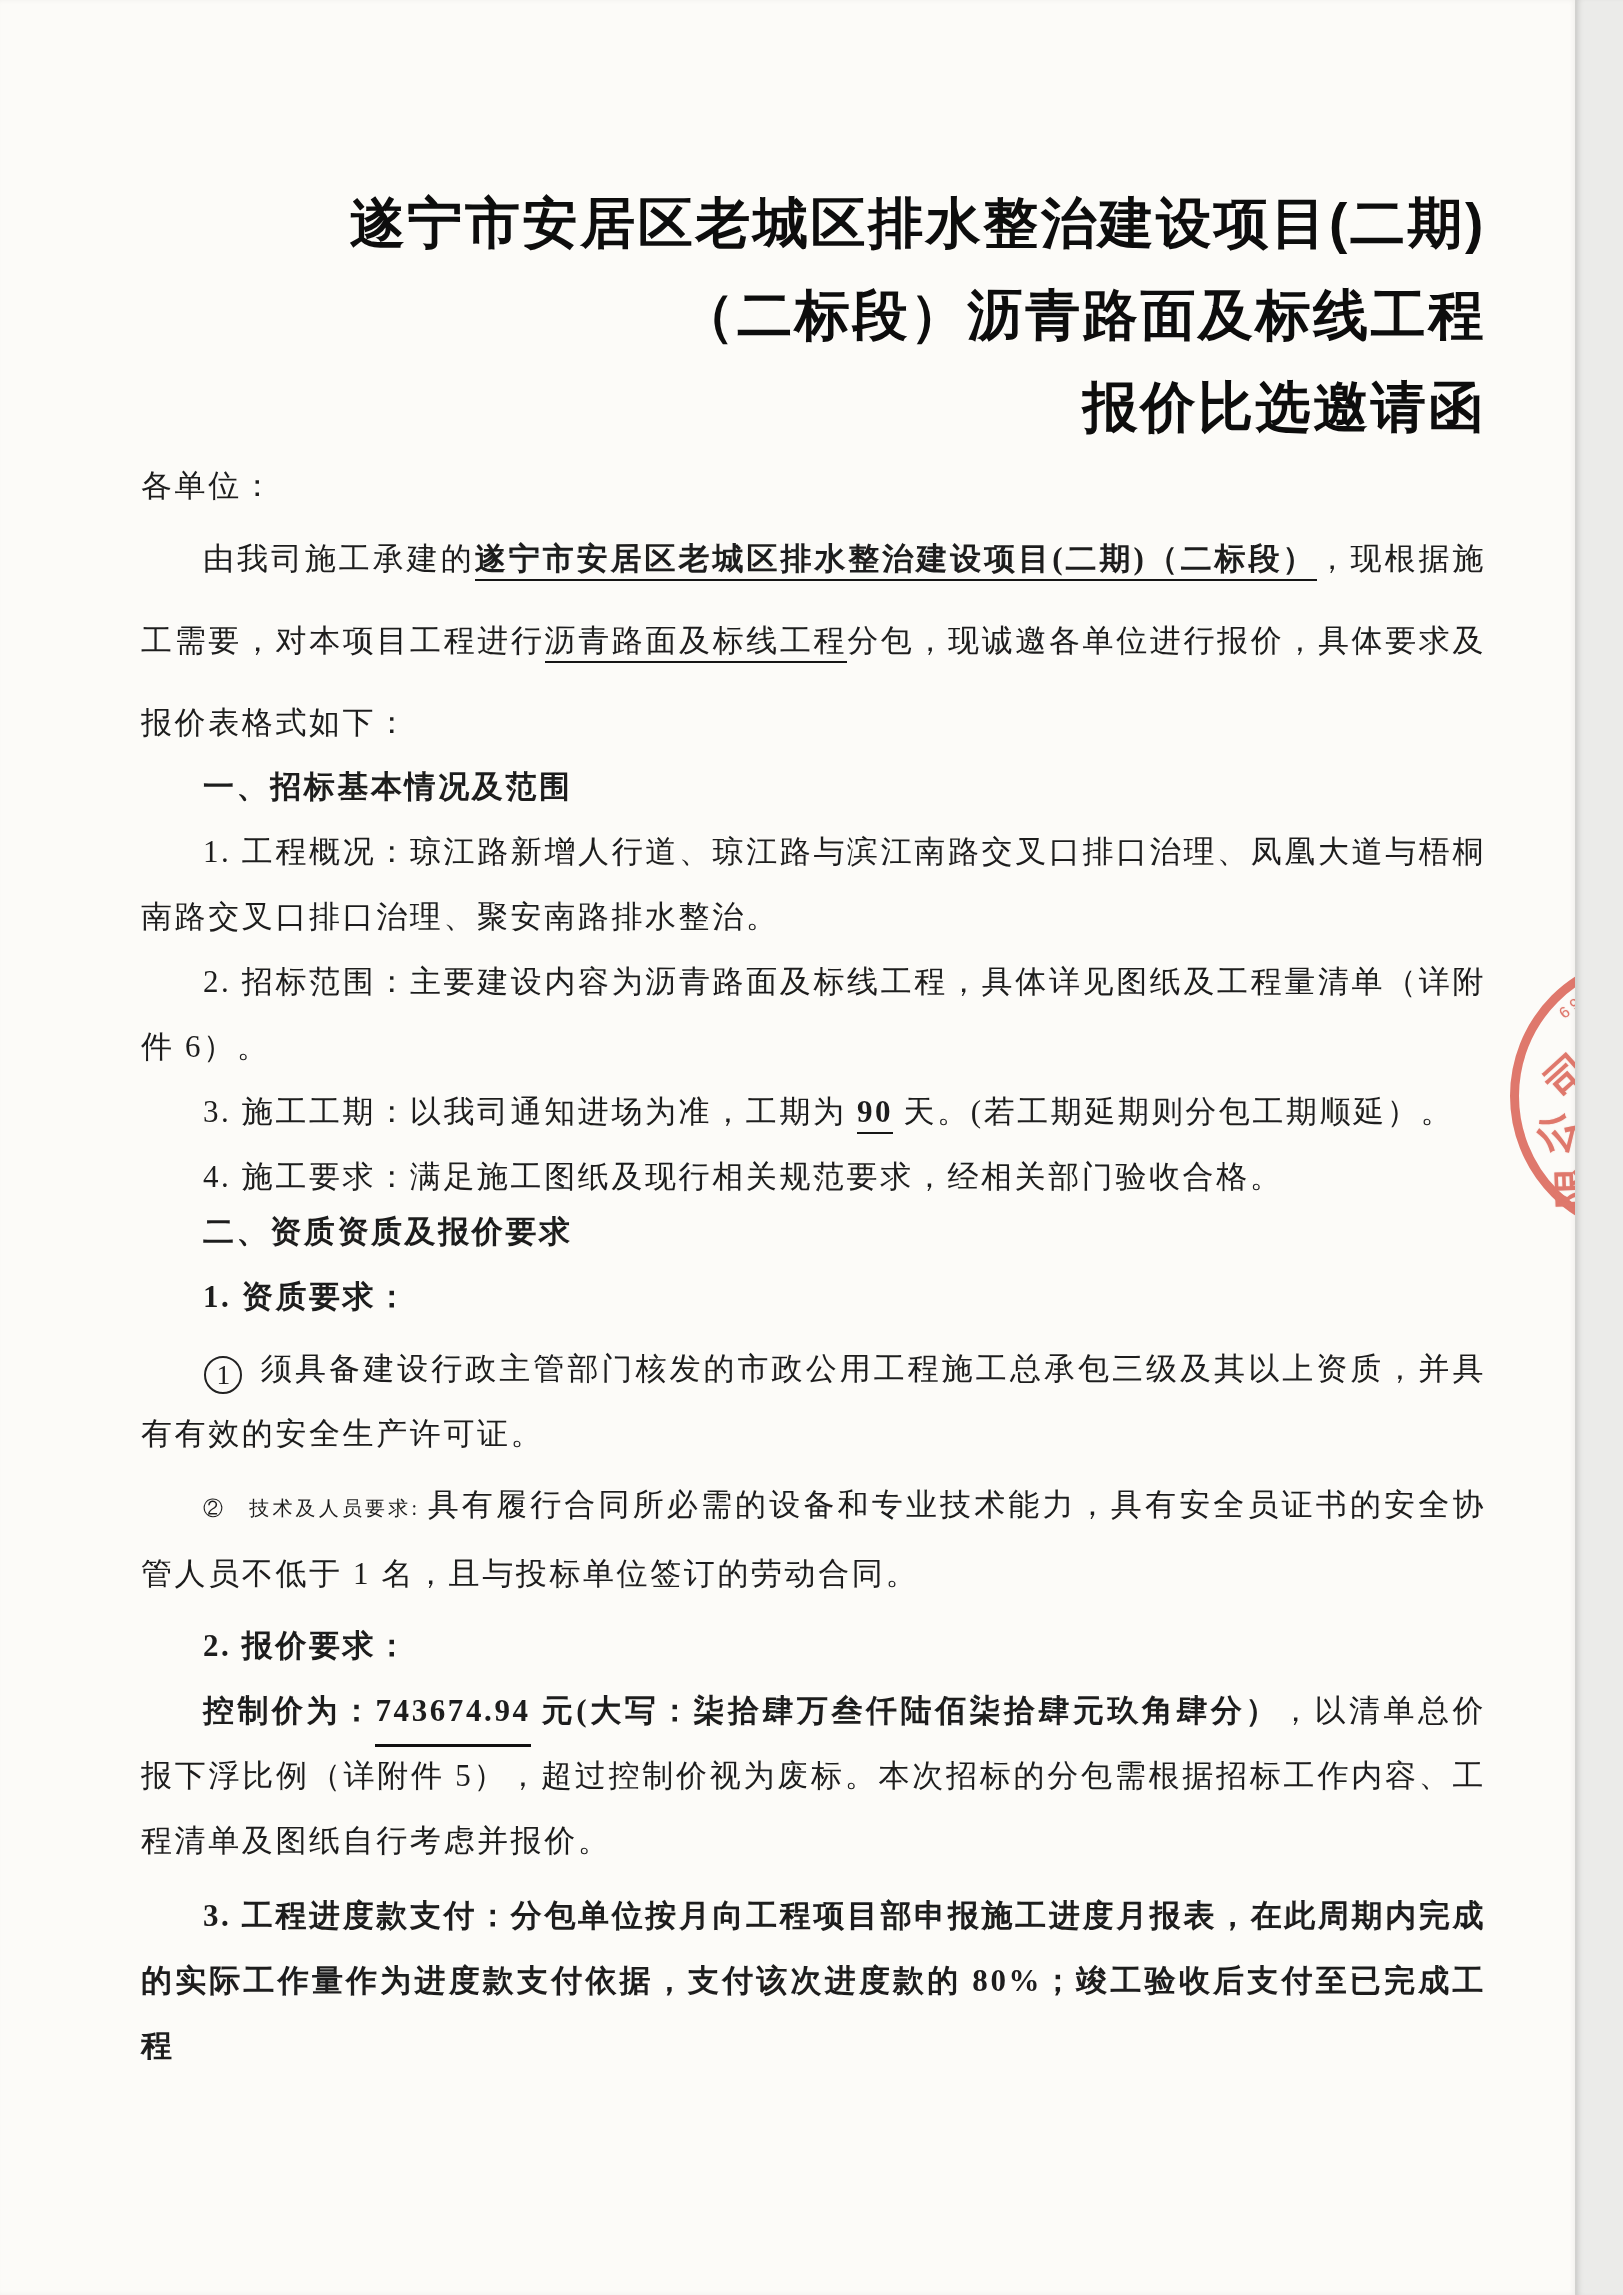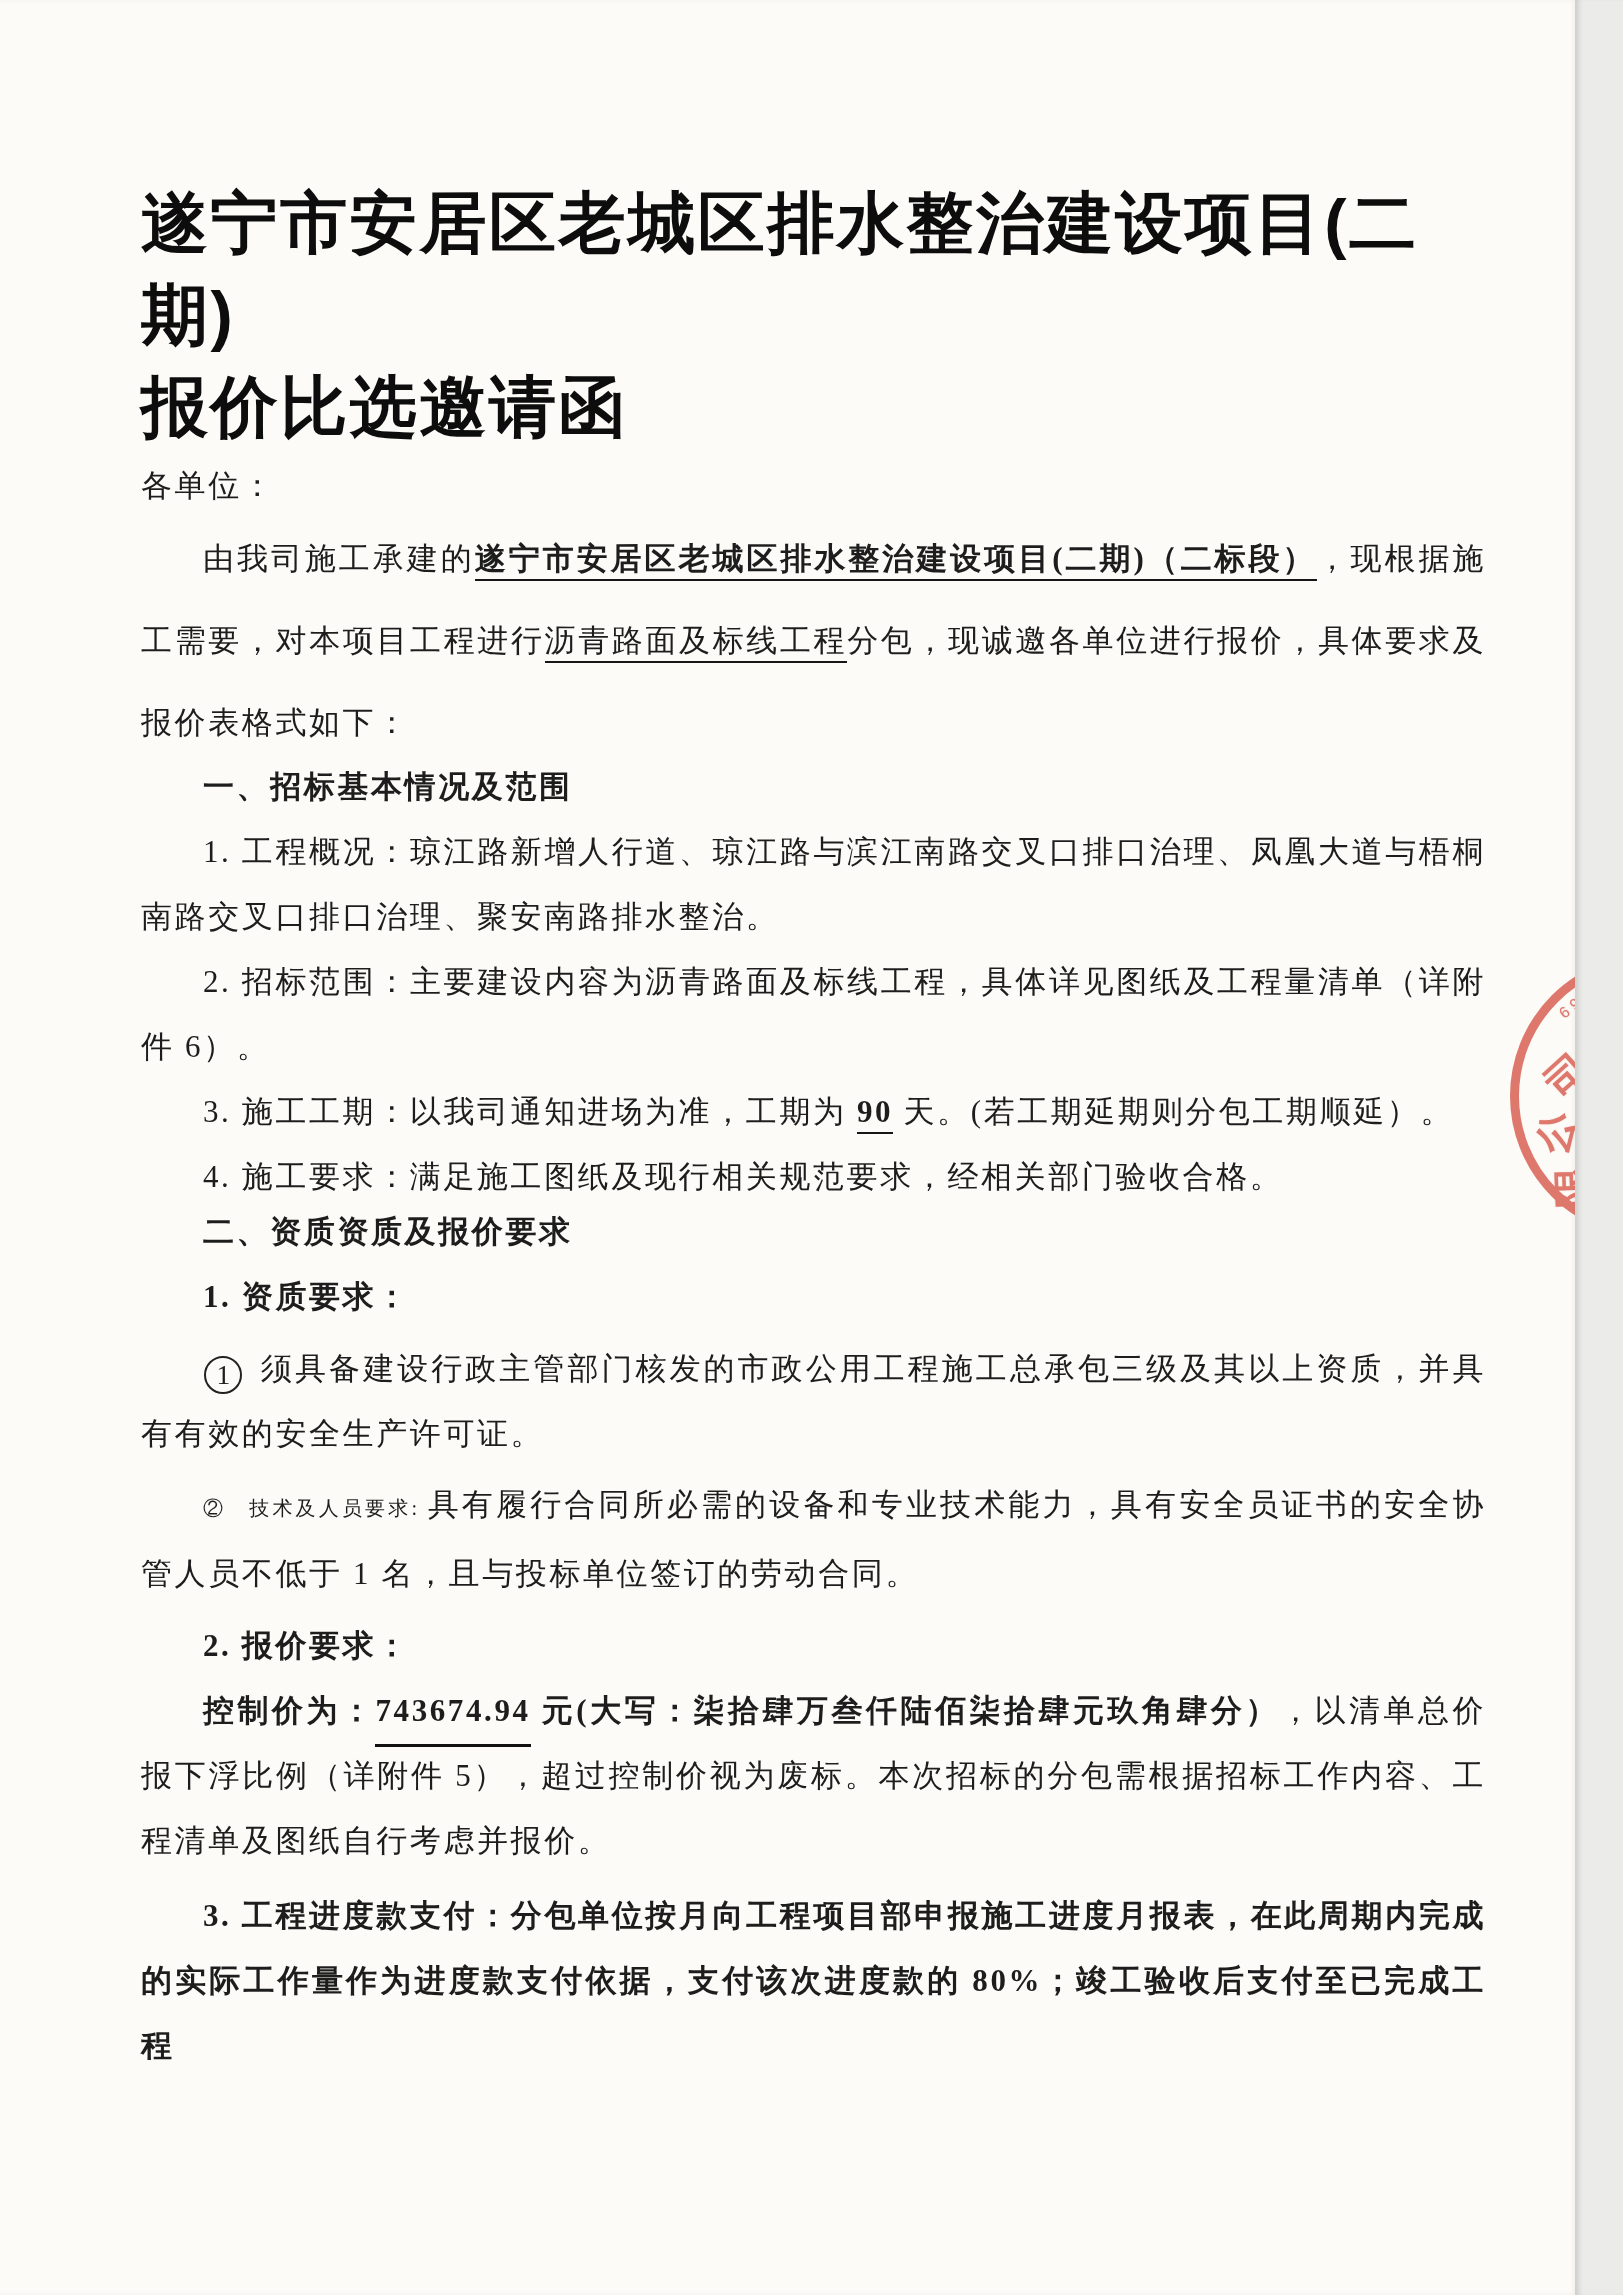--- a/index.html
+++ b/index.html
@@ -26,24 +26,24 @@
     background:var(--edge);
     border-left:1.3px solid #d2d2cf;
     box-shadow:inset 5.2px 0 6.5px -3.9px rgba(0,0,0,.18);
   }
   .doc{
     position:absolute;left:0;top:0;width:1576px;
     padding:177px 90px 0 141px;box-sizing:border-box;
     color:var(--ink);
   }
   .title{
-    text-align:left;
+    text-align:right;
     font-family:"Liberation Sans","DejaVu Sans",sans-serif;
     font-weight:700;color:#0d0d0d;
-    font-size:67px;line-height:92px;letter-spacing:2.6px;
+    font-size:55px;line-height:92px;letter-spacing:2.6px;
   }
   .body-text p{
     margin:0;
     font-size:31px;line-height:65px;letter-spacing:2.6px;
     text-align:justify;
     color:var(--ink);
   }
   .body-text p.indent{text-indent:2em;}
   .body-text p.bold{font-weight:700;}
   .body-text p.wide{line-height:82px;}
@@ -77,20 +77,21 @@
   .stamp .serial{left:38px;top:31px;font-size:15.7px;letter-spacing:4.6px;transform:rotate(-38deg);font-weight:400;}
 </style>
 </head>
 <body>
 
 <div class="paper">
 
   <div class="doc">
     <div class="title">
       <div>遂宁市安居区老城区排水整治建设项目(二期)</div>
+      <div>（二标段）沥青路面及标线工程</div>
       <div>报价比选邀请函</div>
     </div>
     <div class="body-text">
         <p><span>各单位：</span></p>
         <p class="indent wide"><span>由我司施工承建的</span><span class="b u">遂宁市安居区老城区排水整治建设项目(二期)（二标段）</span><span>，现根据施工需要，对本项目工程进行</span><span class="u">沥青路面及标线工程</span><span>分包，现诚邀各单位进行报价，具体要求及报价表格式如下：</span></p>
         <p class="indent bold gap-pull"><span>一、招标基本情况及范围</span></p>
         <p class="indent"><span>1. 工程概况：琼江路新增人行道、琼江路与滨江南路交叉口排口治理、凤凰大道与梧桐南路交叉口排口治理、聚安南路排水整治。</span></p>
         <p class="indent"><span>2. 招标范围：主要建设内容为沥青路面及标线工程，具体详见图纸及工程量清单（详附件 6）。</span></p>
         <p class="indent"><span>3. 施工工期：以我司通知进场为准，工期为 </span><span class="b u">90</span><span> 天。(若工期延期则分包工期顺延）。</span></p>
         <p class="indent"><span>4. 施工要求：满足施工图纸及现行相关规范要求，经相关部门验收合格。</span></p>

